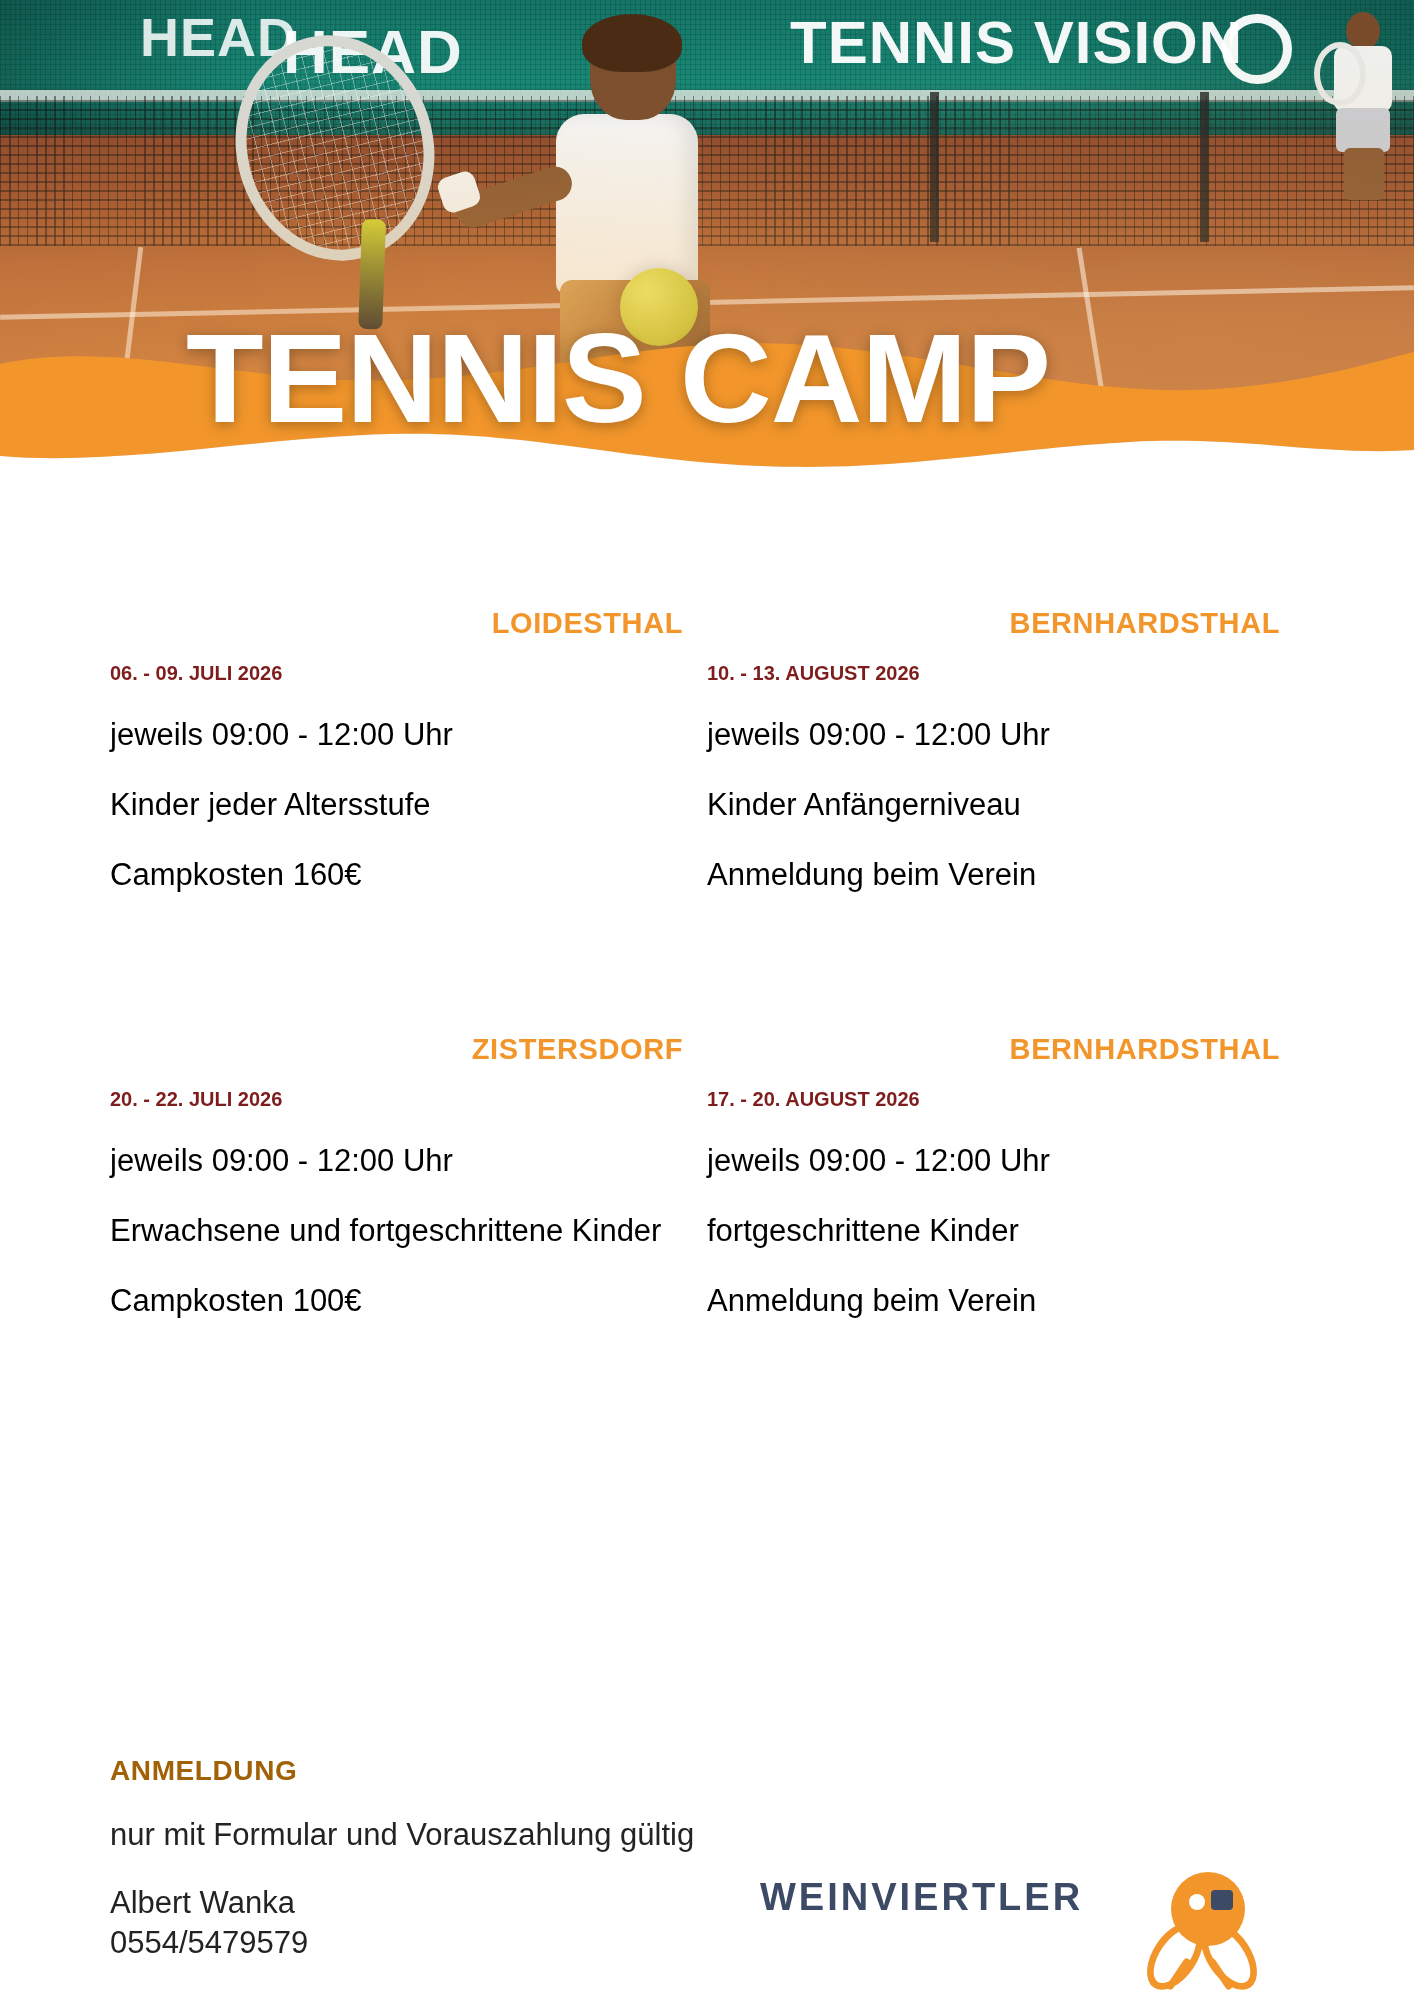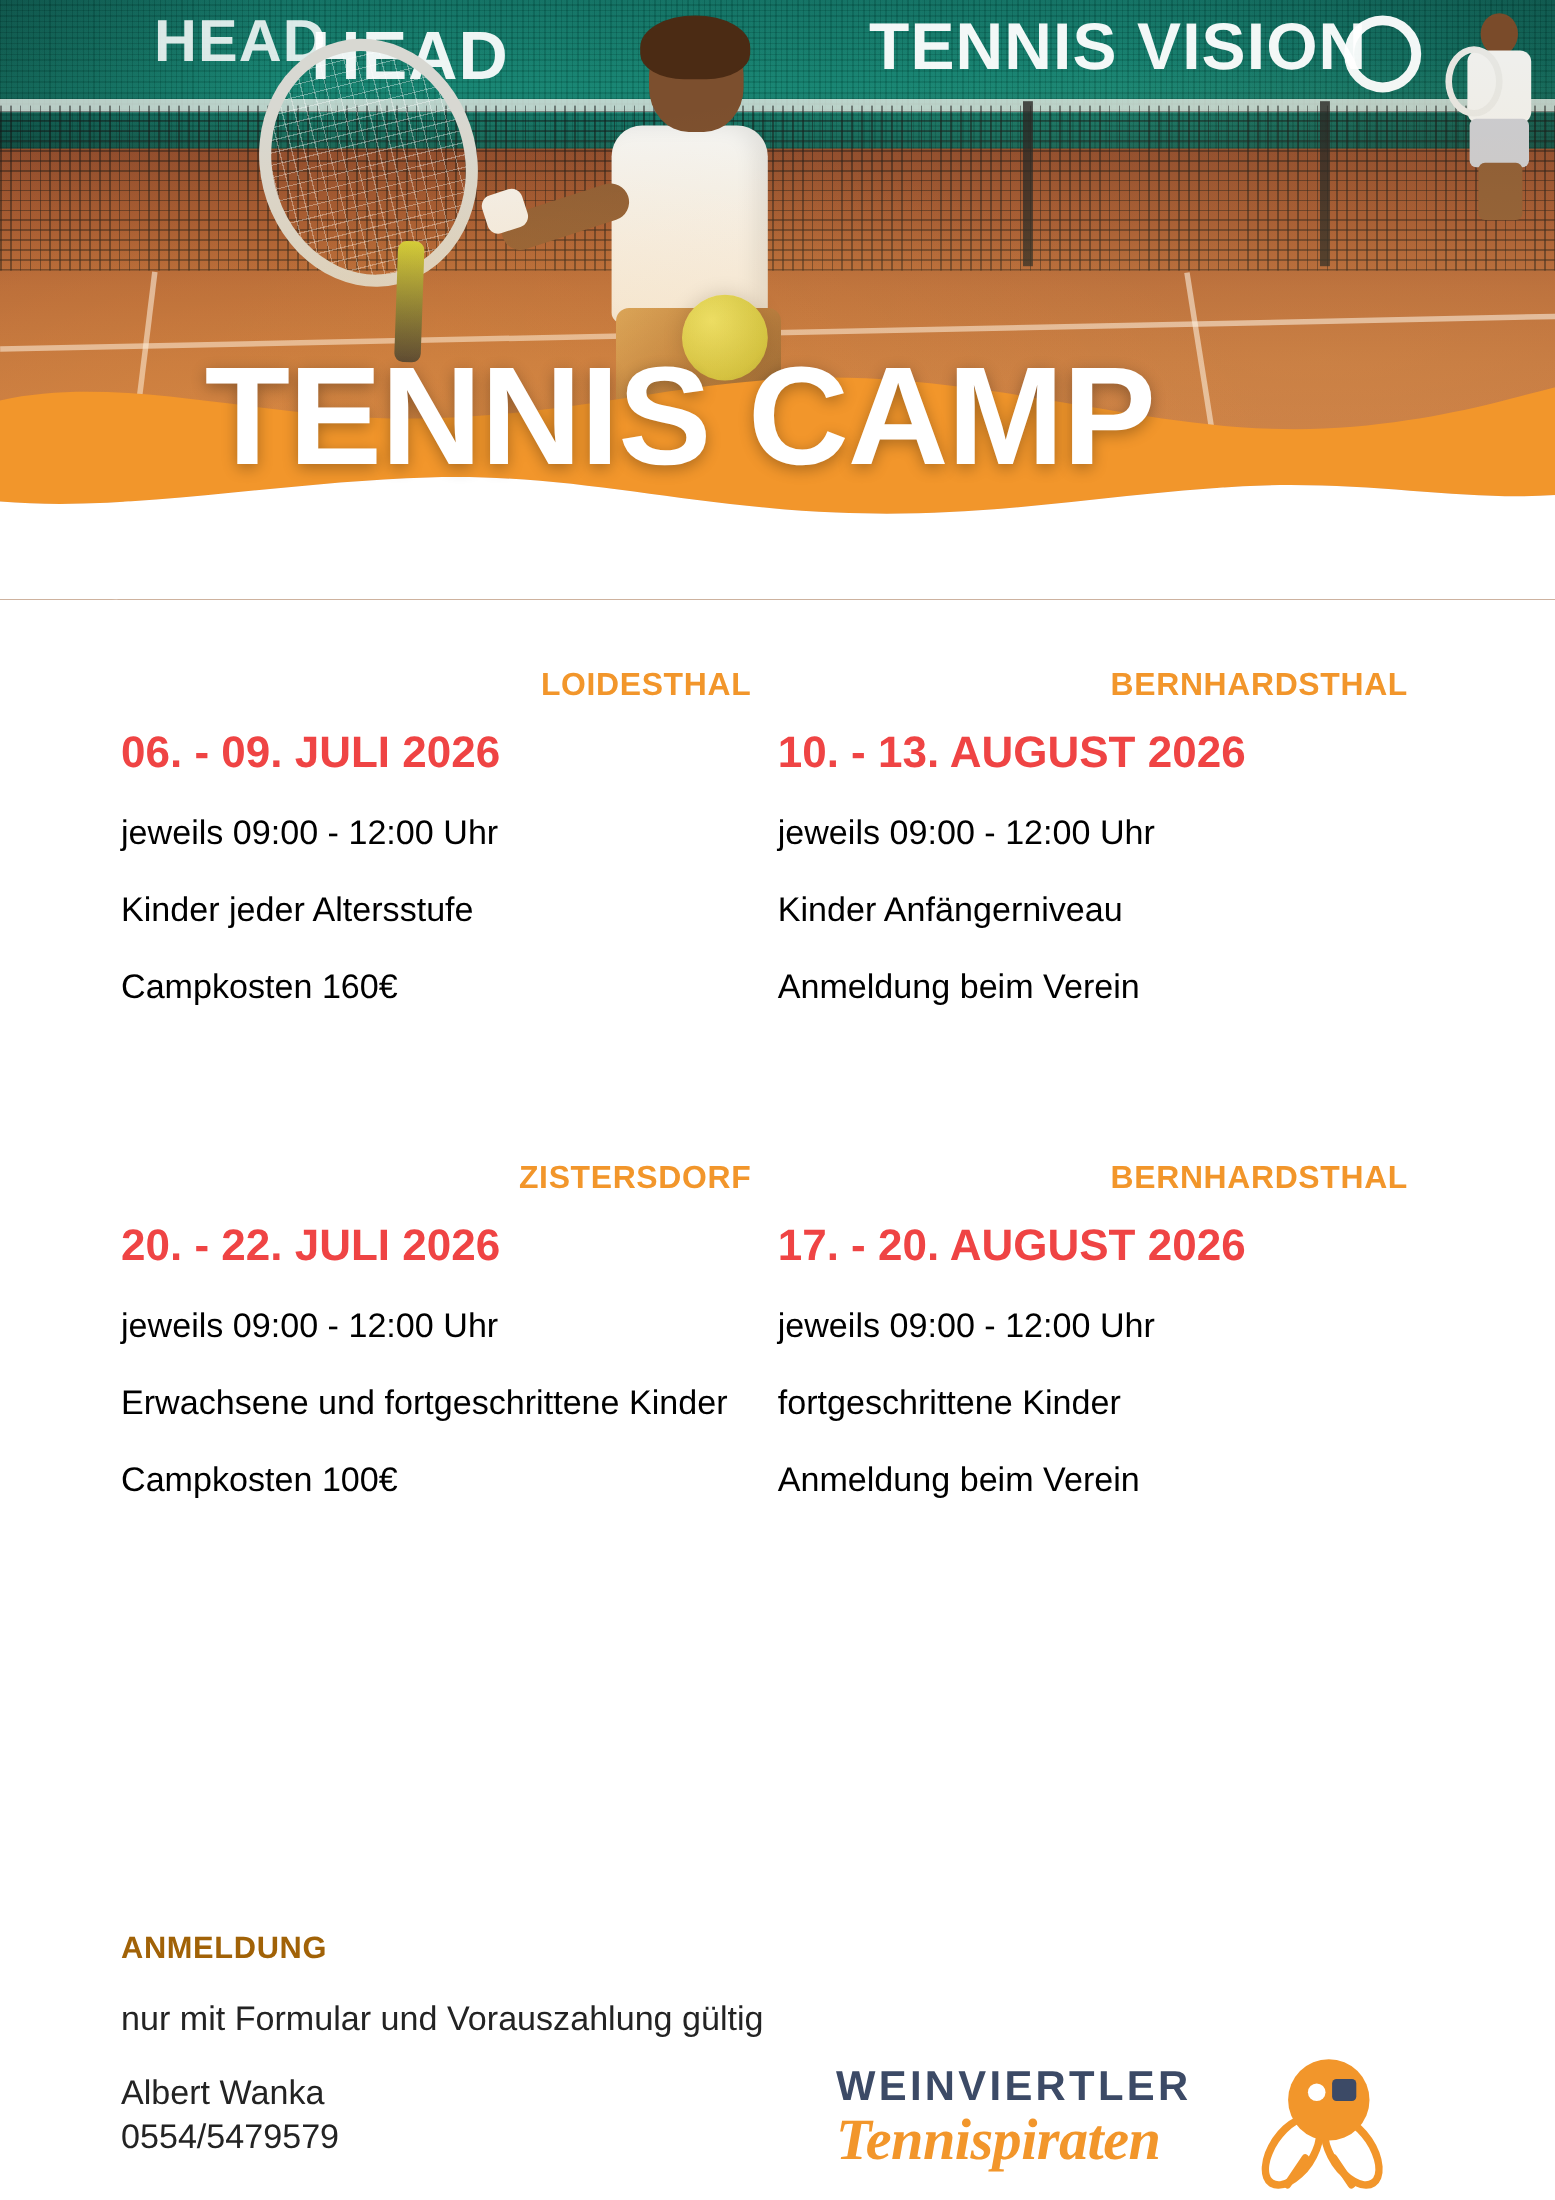--- a/index.html
+++ b/index.html
@@ -194,23 +194,23 @@
   .card { width: 50%; box-sizing: border-box; padding-right: 24px; }
   .card-head {
     color: #f2962b;
     font-weight: 800;
     font-size: 29px;
     letter-spacing: 0.6px;
     margin: 0 0 22px 0;
     text-align: right;
   }
   .card-date {
-    color: #ef4444;
-    font-weight: 800;
-    font-size: 40px;
+    color: #7f1d1d;
+    font-weight: 800;
+    font-size: 20px;
     margin: 5px 0 28px 0;
   }
   .card-line {
     color: #000000;
     font-size: 31px;
     line-height: 1.42;
     margin: 0 0 26px 0;
     font-weight: 400;
   }
   .row-2 { margin-top: 110px; }
@@ -400,21 +400,20 @@
 
 <div class="registration">
   <div class="reg-head">ANMELDUNG</div>
   <div class="reg-line">nur mit Formular und Vorauszahlung gültig</div>
   <div class="reg-name">Albert Wanka</div>
   <div class="reg-name">0554/5479579</div>
 </div>
 
 <div class="logo">
   <div class="logo-top">WEINVIERTLER</div>
-  <div class="logo-main">Tennispiraten</div>
   <div class="logo-mark">
     <div class="lm-racket r1"></div>
     <div class="lm-racket r2"></div>
     <div class="lm-stick s1"></div>
     <div class="lm-stick s2"></div>
     <div class="lm-ball"></div>
     <div class="lm-eye"></div>
     <div class="lm-patch"></div>
   </div>
 </div>

